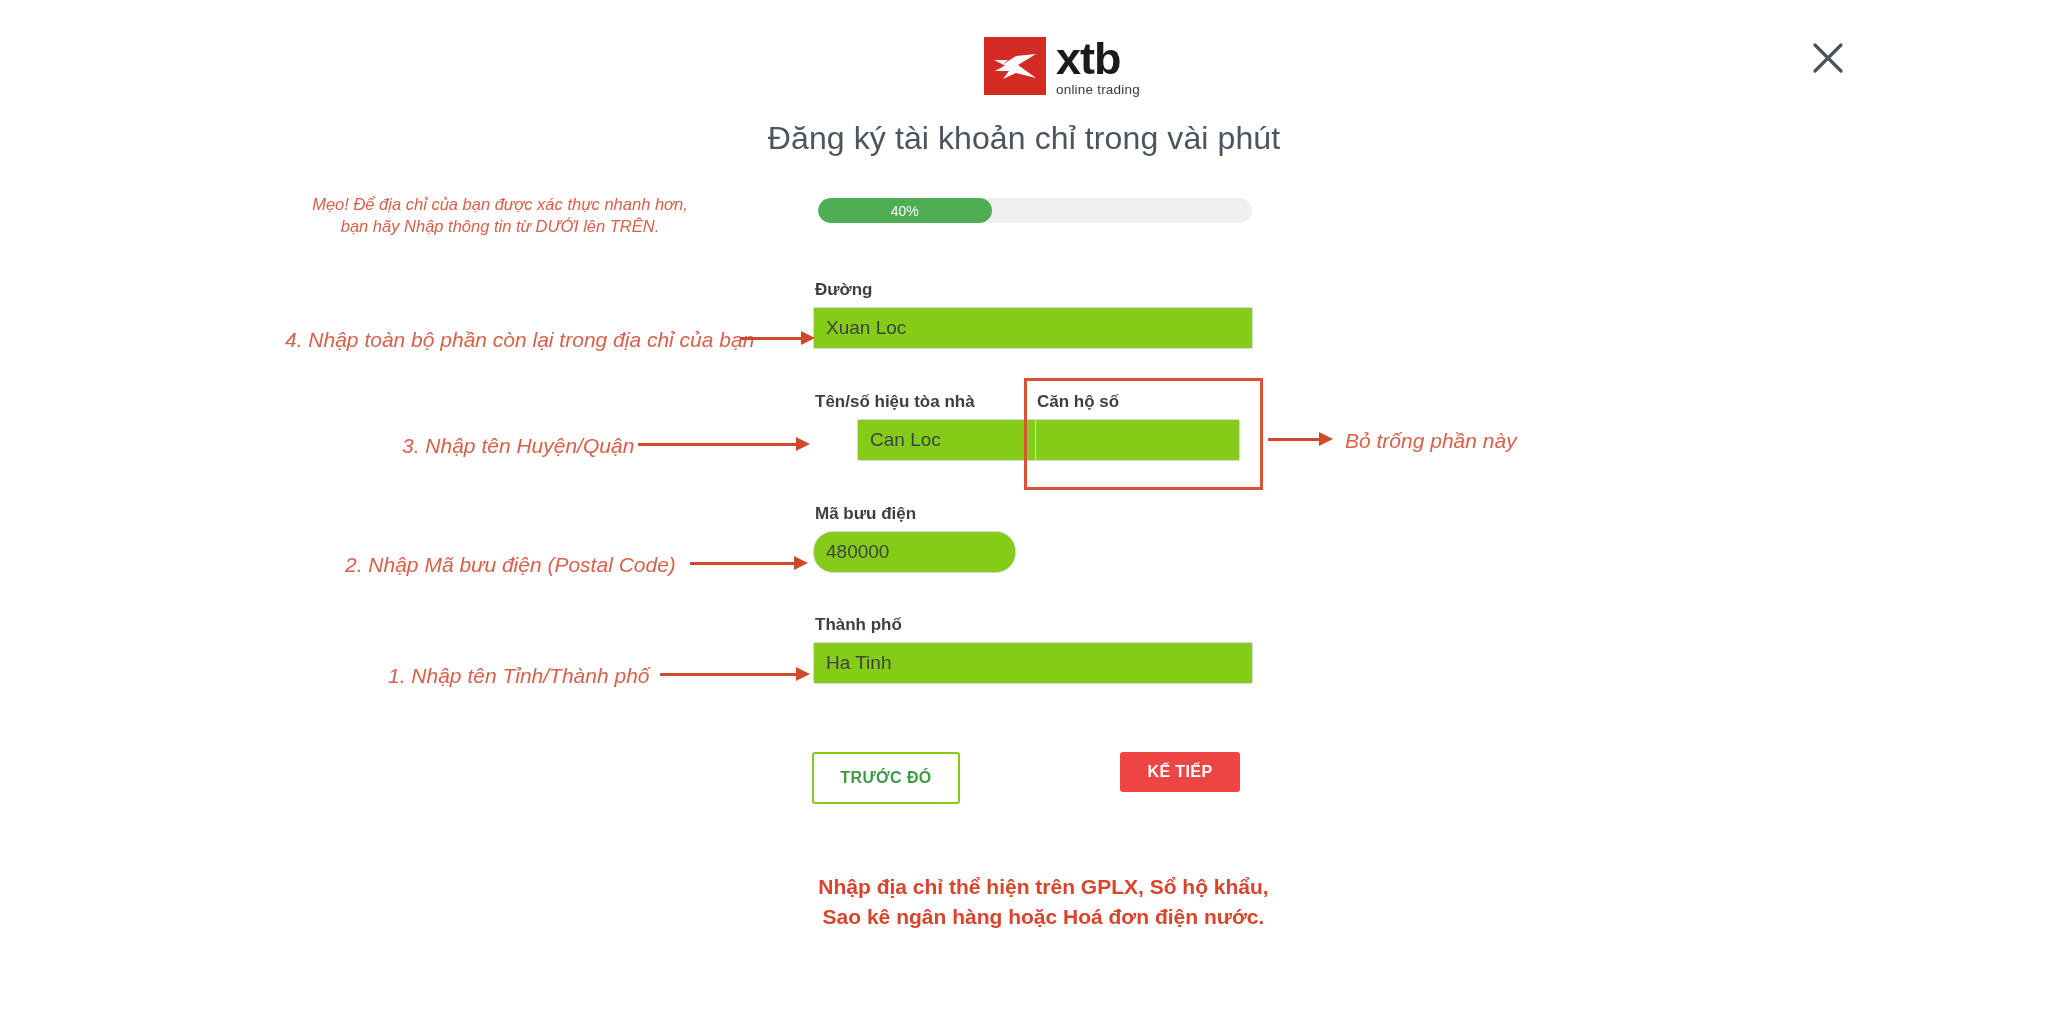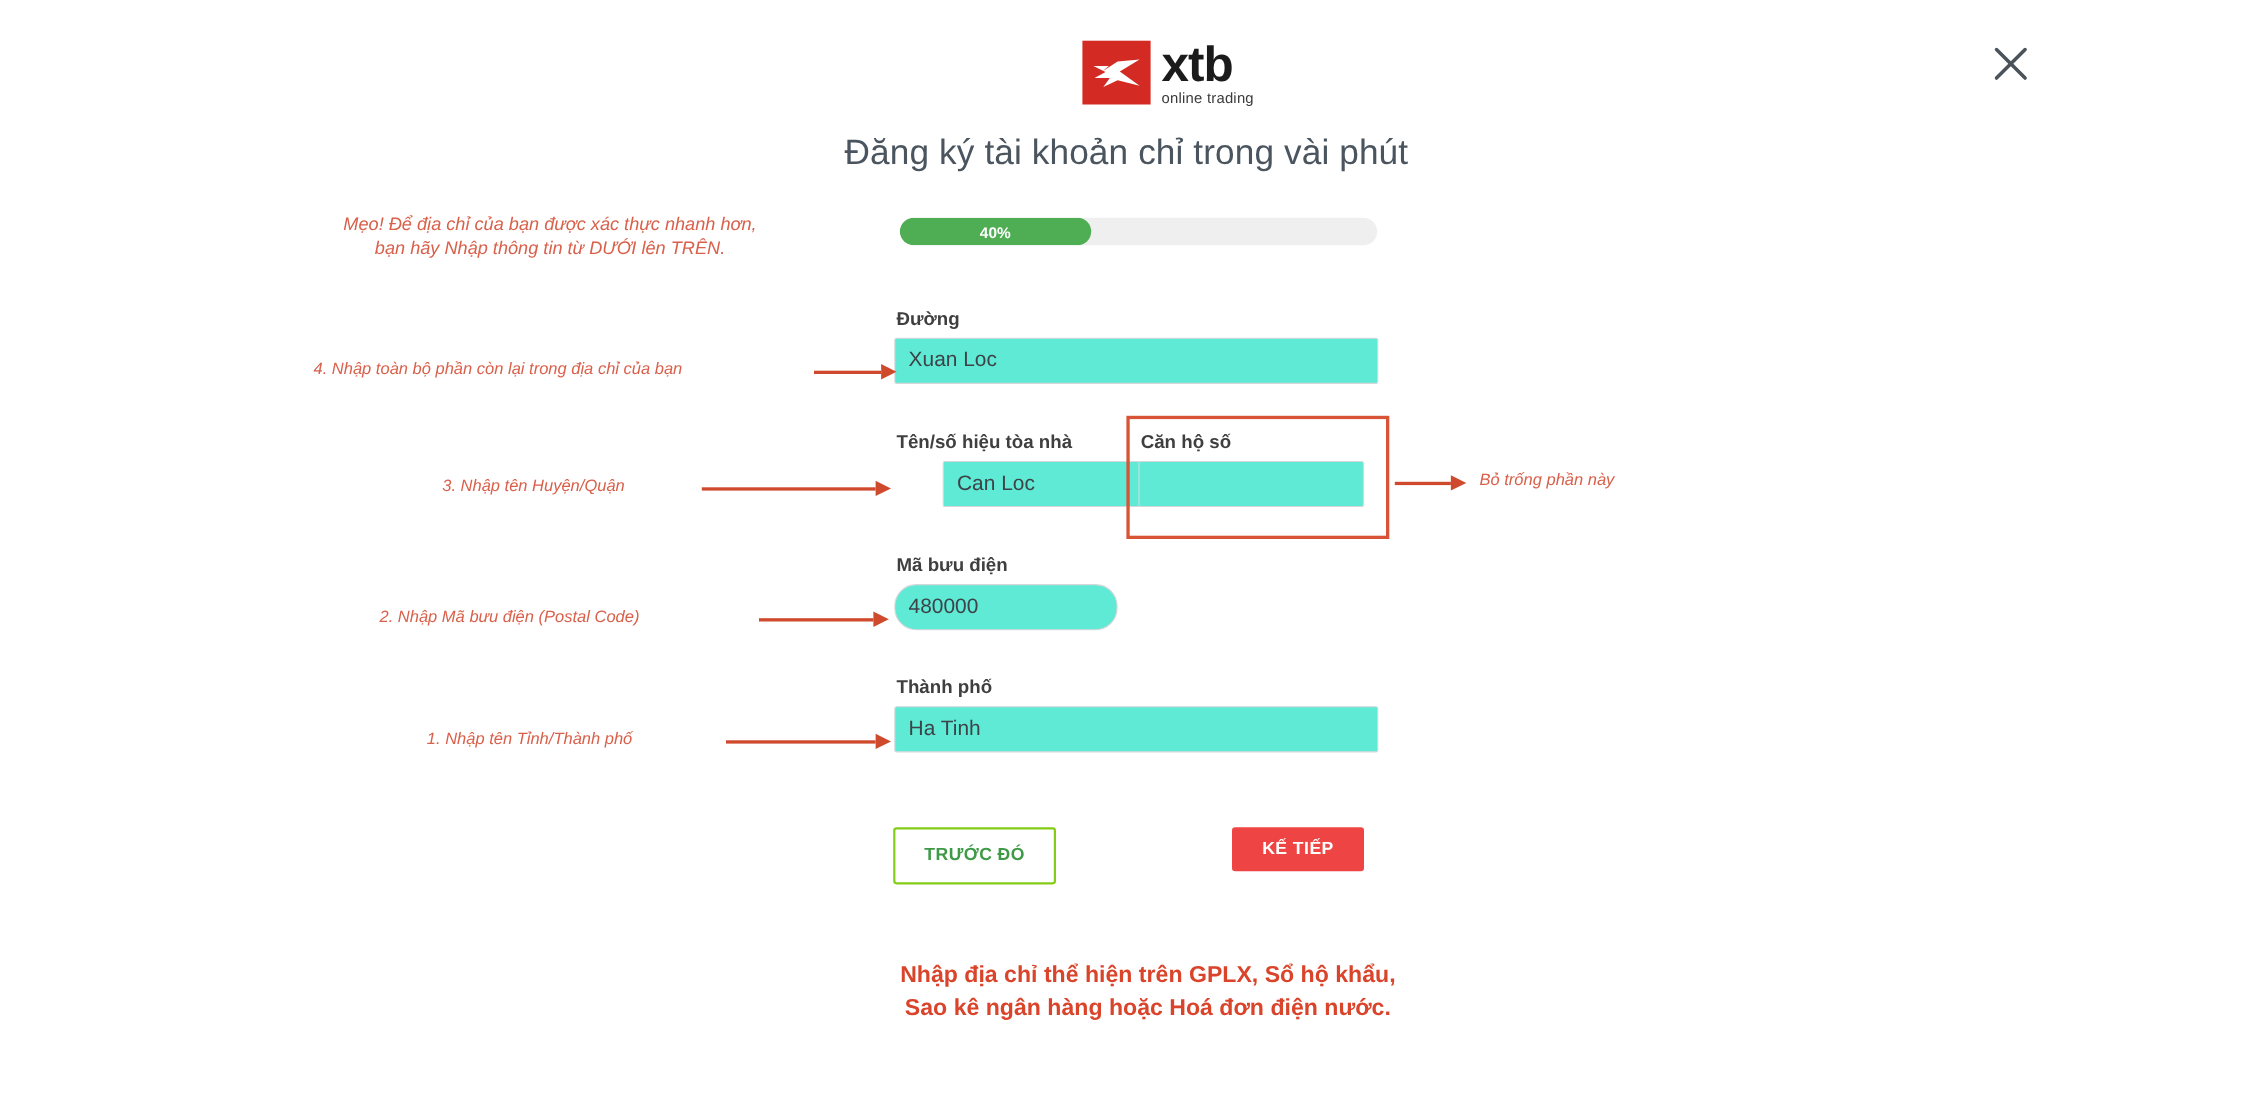--- a/index.html
+++ b/index.html
@@ -105,21 +105,21 @@
     width: 40%;
     background: #4fae54;
     border-radius: 13px;
     display: flex;
     align-items: center;
     justify-content: center;
   }
   .progress-label {
     color: #ffffff;
     font-size: 14px;
-    font-weight: bold;
+    font-weight: normal;
   }
 
   
   .tip-text {
     position: absolute;
     left: 255px;
     top: 193px;
     width: 490px;
     text-align: center;
     font-size: 16.5px;
@@ -132,21 +132,21 @@
   .field-label {
     position: absolute;
     font-size: 17px;
     font-weight: bold;
     color: #3f3f3f;
     white-space: nowrap;
   }
   .field-input {
     position: absolute;
     border: 1px solid #d5d8da;
-    background: #5eead4;
+    background: #84cc16;
     border-radius: 2px;
     font-family: "Liberation Sans", "DejaVu Sans", sans-serif;
     font-size: 19px;
     color: #3d4349;
     padding: 0 12px;
     height: 42px;
     outline: none;
   }
   .field-input::placeholder { color: #b4b9be; }
 
@@ -175,21 +175,21 @@
     top: 378px;
     width: 239px;
     height: 112px;
     border: 3px solid #d95336;
     pointer-events: none;
   }
 
   
   .annot {
     position: absolute;
-    font-size: 15px;
+    font-size: 21px;
     font-style: italic;
     color: #d9604a;
     white-space: nowrap;
     line-height: 1.2;
   }
 
   .arrow {
     position: absolute;
     height: 14px;
     display: flex;

